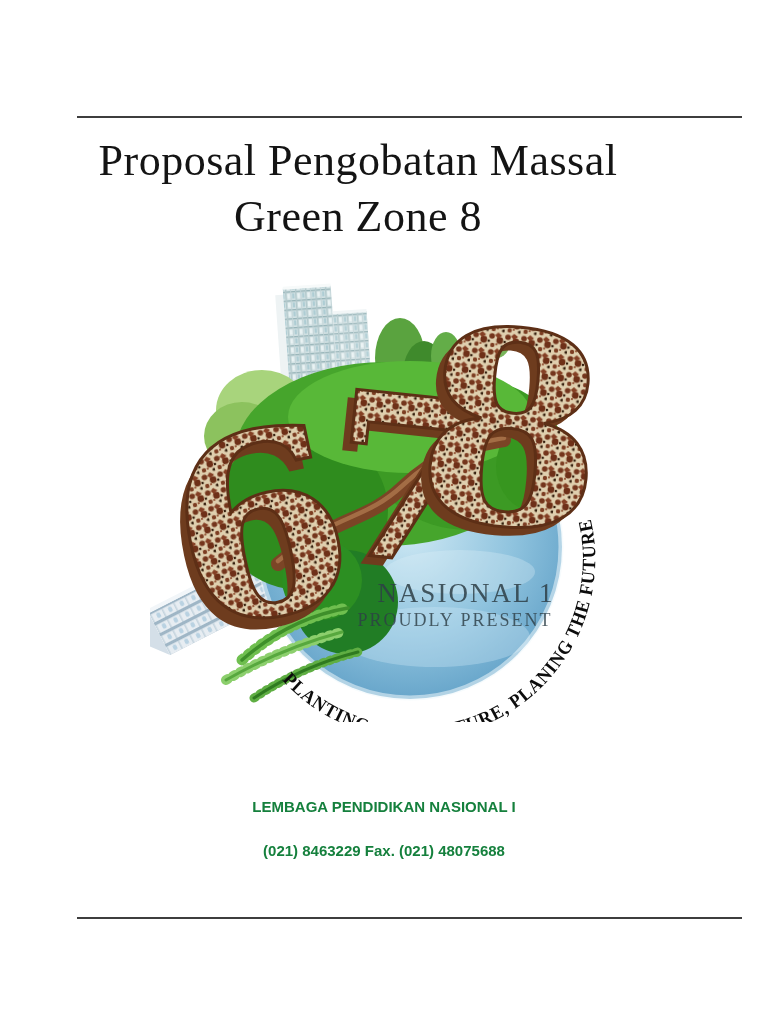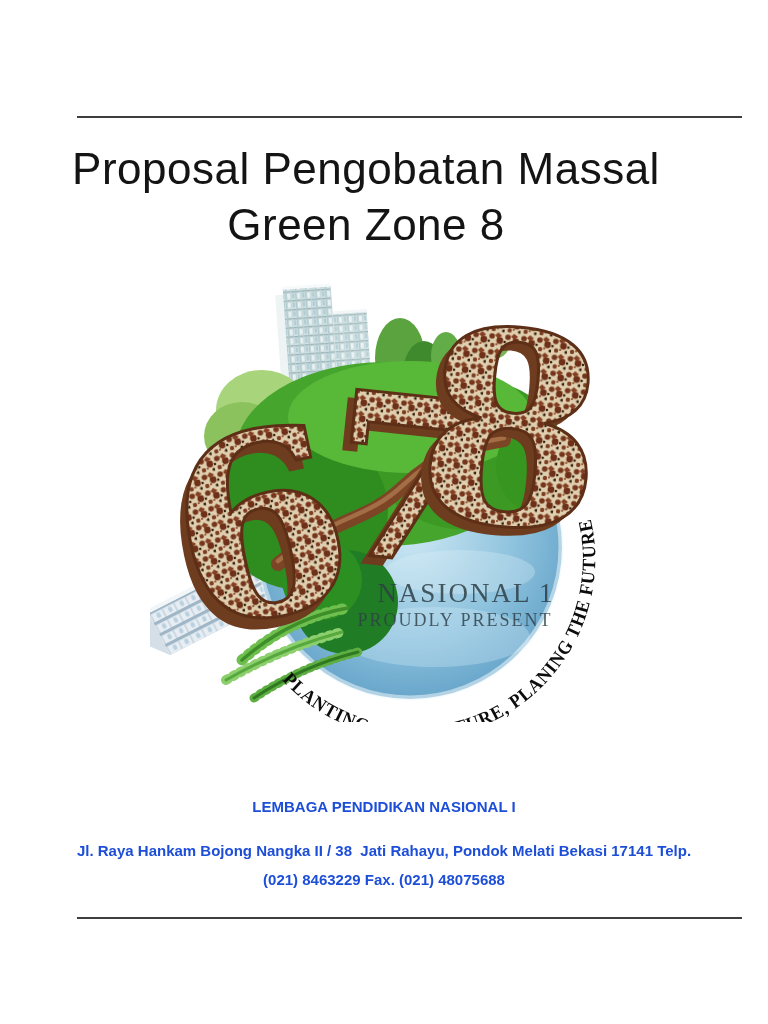--- a/index.html
+++ b/index.html
@@ -13,34 +13,34 @@
   }
   .page { position: absolute; inset: 0; background: #ffffff; }
   .rule {
     position: absolute; left: 77px; width: 665px; height: 2px;
     background: #3e3e3e;
   }
   .rule-top { top: 116px; }
   .rule-bottom { top: 917px; }
   .title {
     position: absolute; top: 133px; left: 0; width: 716px;
-    margin: 8px; text-align: center;
-    font-family: Liberation Sans, sans-serif;
+    margin: 0; text-align: center;
+    font-family: Liberation Serif, serif;
     font-weight: 400; font-size: 44px; line-height: 56px;
     color: #141414; letter-spacing: 0.5px;
   }
   .title .t-line { display: block; }
   .logo {
     position: absolute; left: 150px; top: 262px;
     width: 470px; height: 460px;
   }
   .logo svg { width: 100%; height: 100%; display: block; }
   .footer {
     position: absolute; left: 25px; right: 25px; top: 798px;
-    text-align: center; color: #1d4ed8;
+    text-align: center; color: #15803d;
   }
   .org  { font-size: 15px; font-weight: bold; margin: 0 0 21px 0; }
   .addr { font-size: 15px; font-weight: bold; margin: 0; line-height: 29px; white-space: pre-wrap; }
 </style>
 </head>
 <body>
 
 <div class="page">
 
   <div class="rule rule-top"></div>
@@ -158,19 +158,18 @@
 
       <path id="arcPath" d="M 132 418 A 180 180 0 0 0 436 240" fill="none"></path>
       <text font-family="Liberation Serif, serif" font-weight="bold" font-size="19" letter-spacing="1" fill="#0c0c0c">
         <textPath href="#arcPath" textLength="474" lengthAdjust="spacingAndGlyphs">PLANTING THE CULTURE, PLANING THE FUTURE</textPath>
       </text>
     </svg>
   </div>
 
   <div class="footer">
     <p class="org">LEMBAGA PENDIDIKAN NASIONAL I</p>
-    <p class="addr">Jl. Raya Hankam Bojong Nangka II / 38  Jati Rahayu, Pondok Melati Bekasi 17141 Telp.</p>
     <p class="addr">(021) 8463229 Fax. (021) 48075688</p>
   </div>
 
   <div class="rule rule-bottom"></div>
 
 </div>
 
 </body></html>

